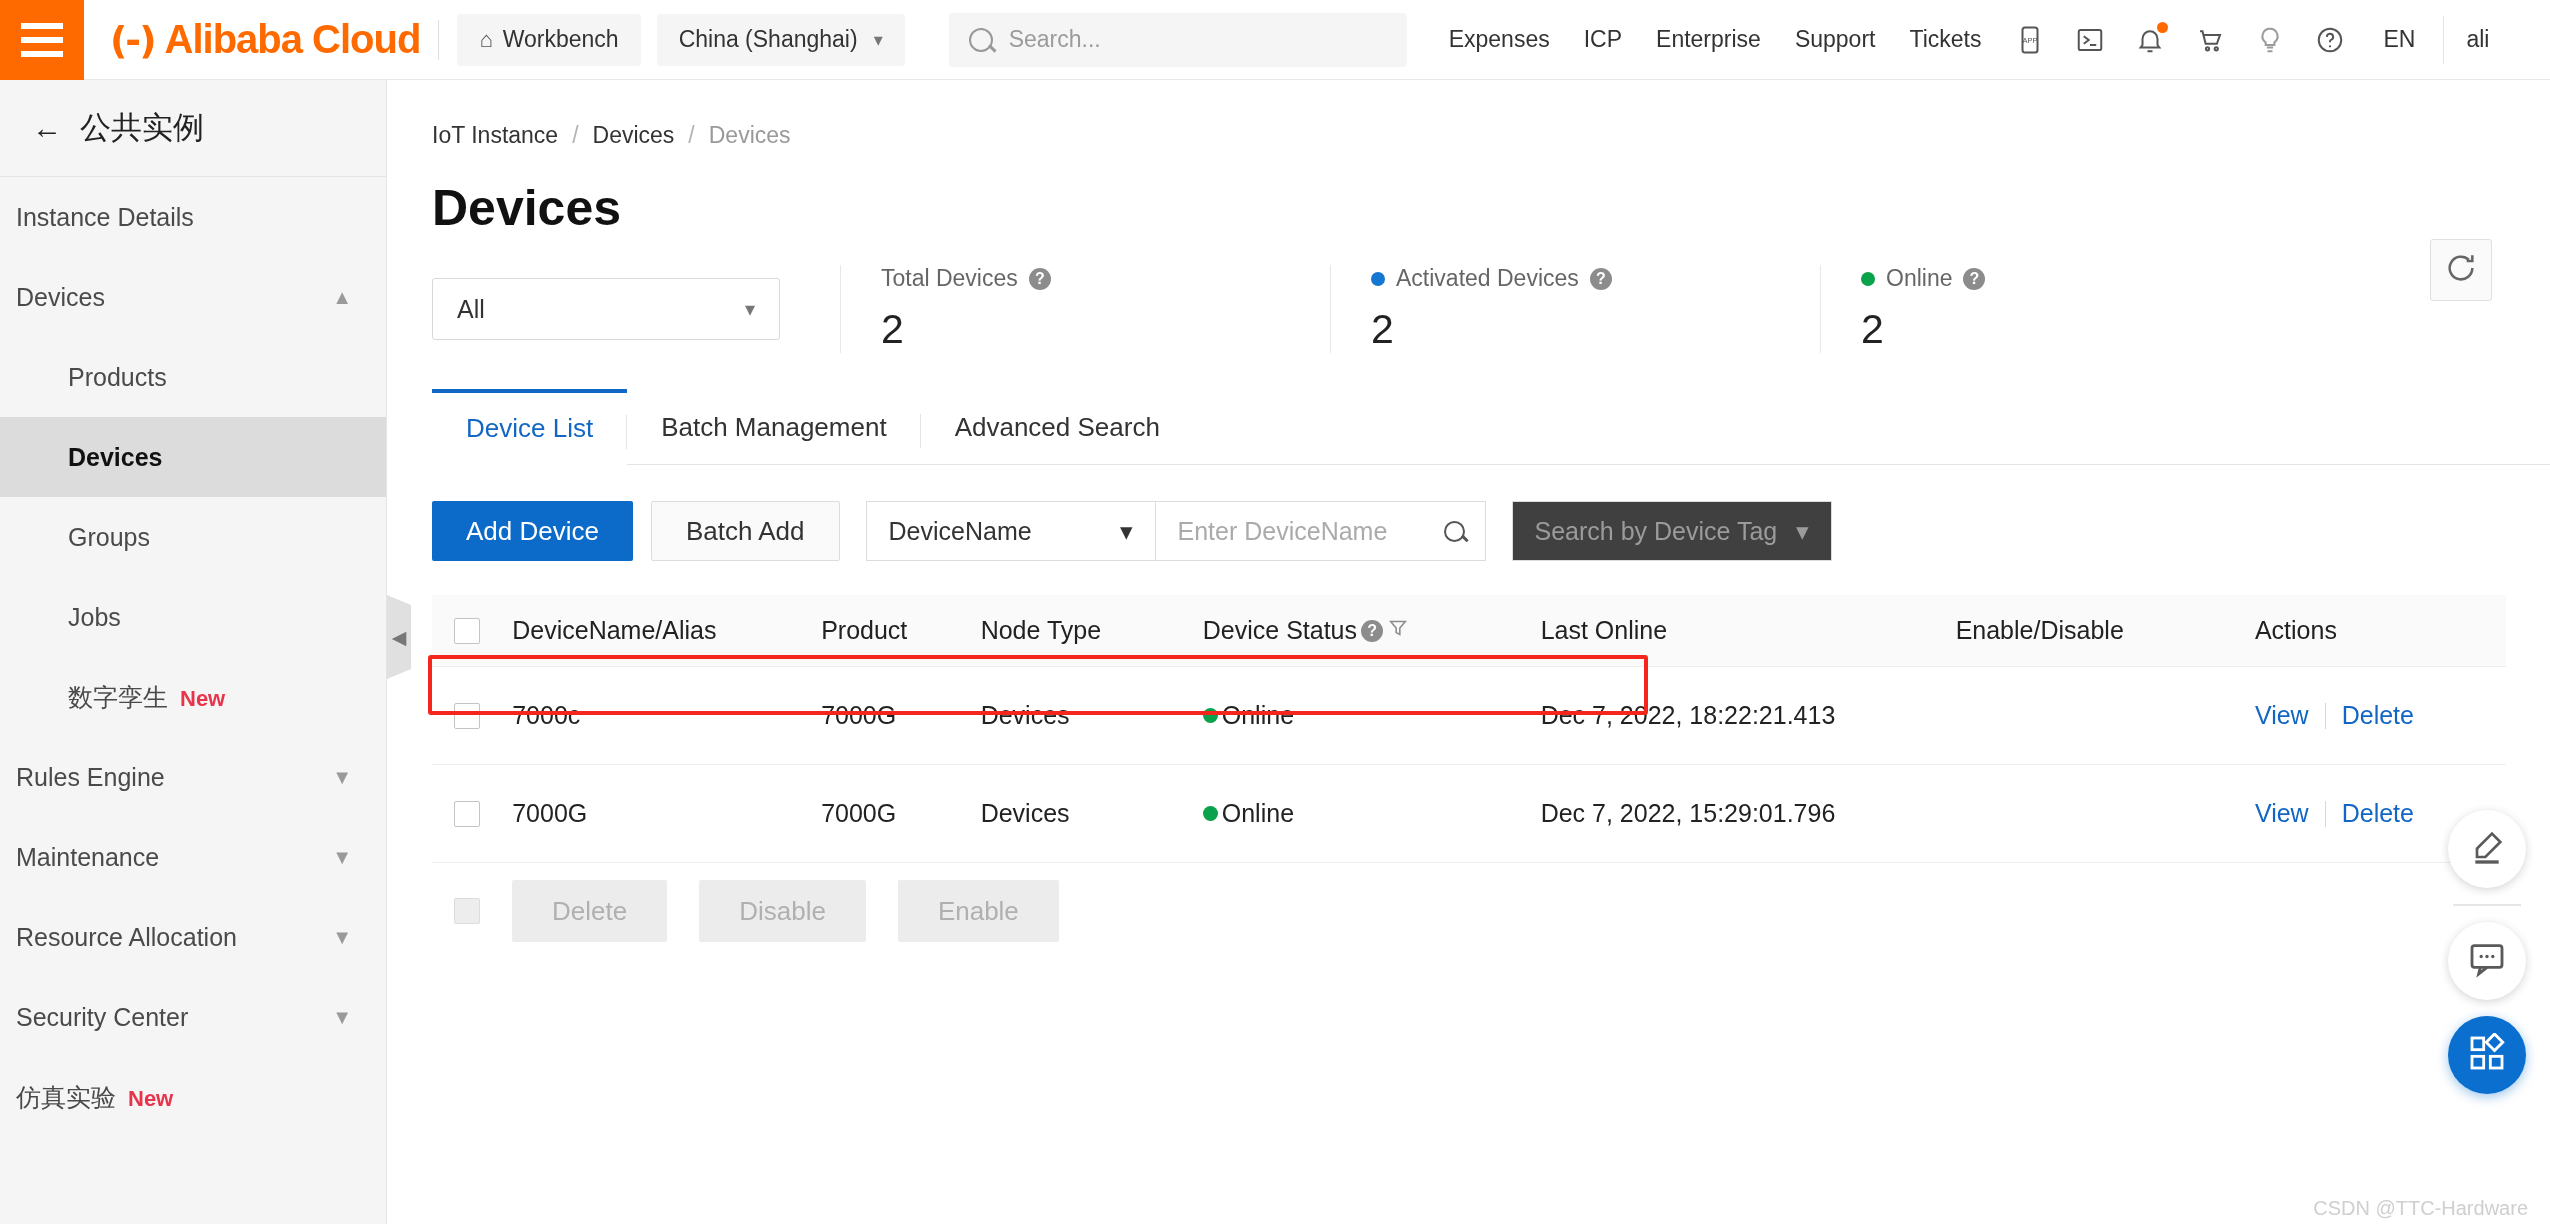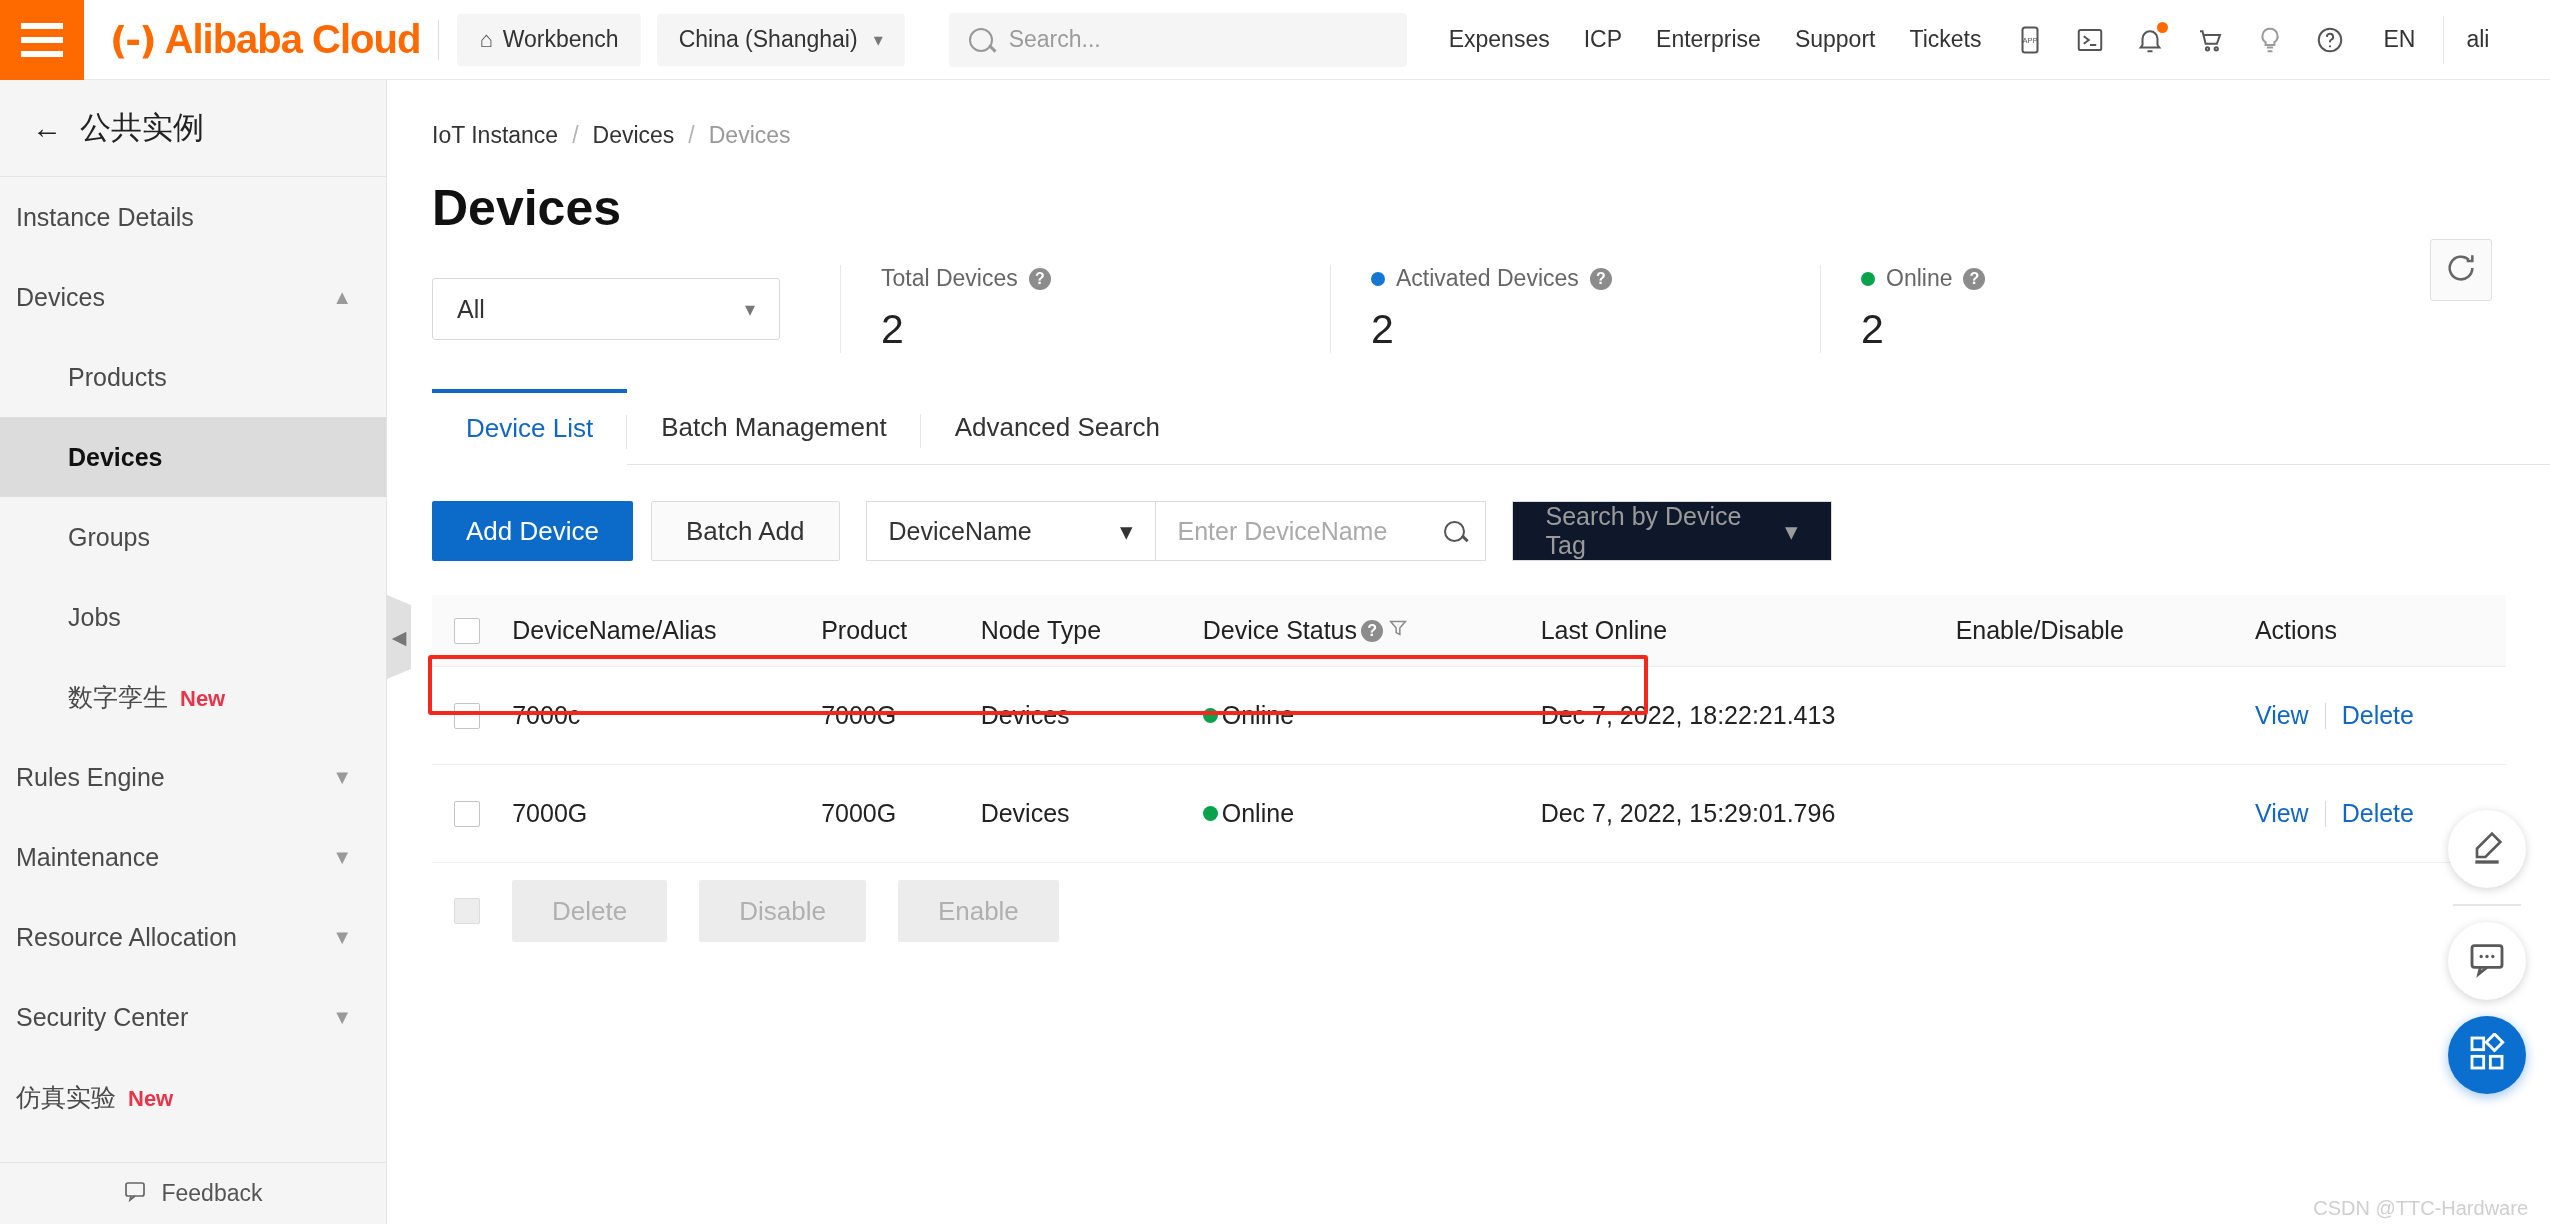--- a/index.html
+++ b/index.html
@@ -165,22 +165,22 @@
     height: 60px; width: 330px; border: 1px solid #dcdcdc; border-left: none;
     display: flex; align-items: center; justify-content: space-between; padding: 0 20px 0 22px;
     font-size: 25px; color: #aaa; background: #fff;
   }
   .txt-field .mag2 { width: 21px; height: 21px; border: 2.5px solid #555; border-radius: 50%;
     position: relative; flex: 0 0 auto; cursor: pointer; }
   .txt-field .mag2:after { content:""; position:absolute; width:8px; height:2.5px; background:#555;
     right:-6px; bottom:0; transform: rotate(45deg); }
   .tag-field {
     height: 60px; width: 320px; border: 1px solid #dcdcdc; margin-left: 26px;
-    display: flex; align-items: center; justify-content: space-between; padding: 0 33px;
-    font-size: 25px; color: #9b9b9b; cursor: pointer; background: #0f172a;
+    display: flex; align-items: center; justify-content: space-between; padding: 0 22px;
+    font-size: 25px; color: #9b9b9b; cursor: pointer; background: #404040;
   }
 
   
   .table { margin: 34px 44px 0 44px; position: relative; }
   .trow { display: flex; align-items: center; height: 98px; border-bottom: 1px solid #eee; }
   .thead { height: 72px; background: #fafafa; border-bottom: 1px solid #eee; color: #6b6b6b; font-size: 25px; }
   .trow .c { padding-right: 10px; font-size: 25px; color: #222; }
   .c-check { width: 82px; display: flex; align-items: center; padding-left: 22px; }
   .c-name { width: 320px; }
   .c-prod { width: 165px; }
@@ -355,29 +355,20 @@
   <div class="side-item">
     <span>Security Center</span>
     <span class="chev">▼</span>
   </div>
   <div class="side-item">
     <span>
       <span>仿真实验</span><span class="badge-new">New</span>
     </span>
   </div>
 
-  <div class="side-foot">
-    <span>
-      <svg width="24" height="24" viewBox="0 0 24 24" fill="none" stroke="#666" stroke-width="1.7">
-        <rect x="3" y="4" width="18" height="13" rx="2"></rect>
-          <path d="M8 17l-1 4 5-4"></path>
-      </svg>
-    </span>
-    <span>Feedback</span>
-  </div>
 </div>
 <div class="collapse-handle">◀</div>
 
 <div class="main">
 
   <div class="crumb">
     <a>IoT Instance</a>
     <span class="sep">/</span>
     <a>Devices</a>
     <span class="sep">/</span>

